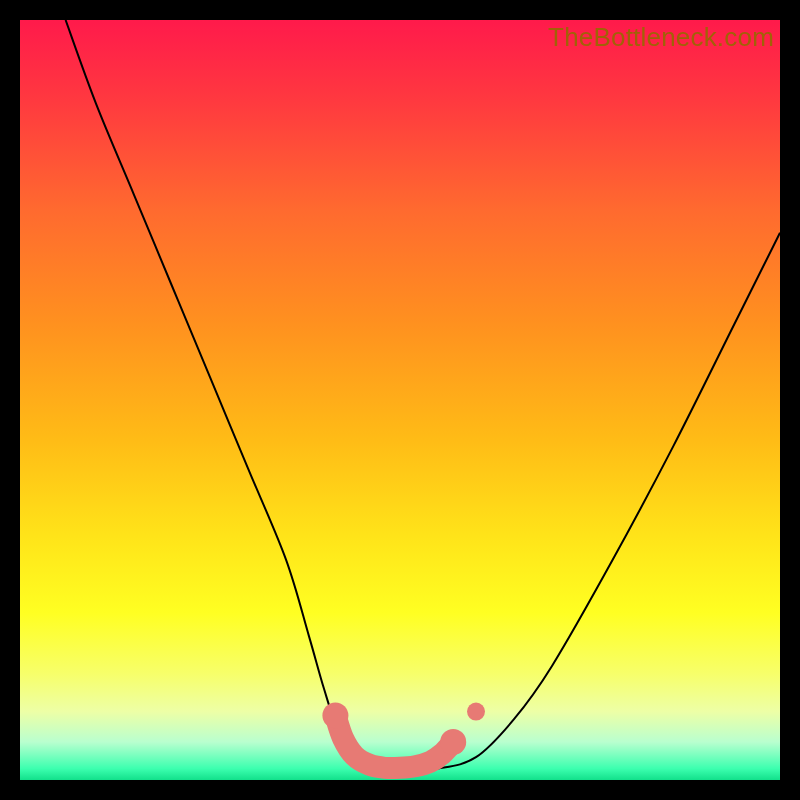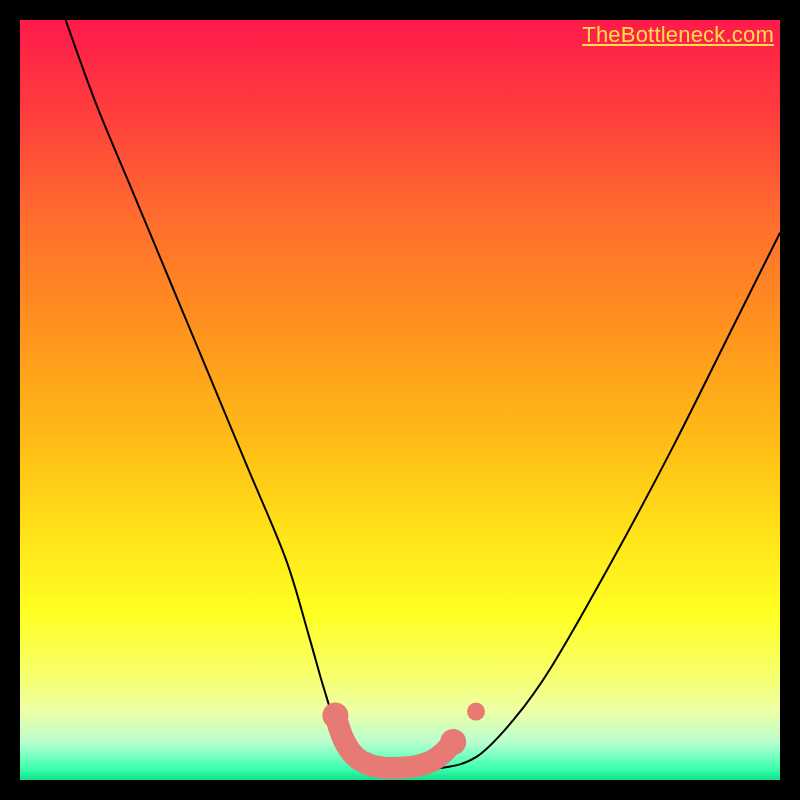--- a/index.html
+++ b/index.html
@@ -23,25 +23,24 @@
     position: absolute;
     left: 0;
     top: 0;
     width: 760px;
     height: 760px;
   }
   .watermark {
     position: absolute;
     top: 2px;
     right: 6px;
-    color: #fde047;
-    font-size: 22px;
+    color: #a16207;
+    font-size: 26px;
     font-weight: 400;
     letter-spacing: 0.2px;
-    text-decoration: underline;
   }
 </style>
 </head>
 <body>
 
 <div class="frame">
   <svg class="plot" viewBox="0 0 760 760">
     <defs>
       <linearGradient id="bg-grad" x1="0" y1="0" x2="0" y2="1">
           <stop offset="0%" stop-color="#ff1a4b"></stop>

